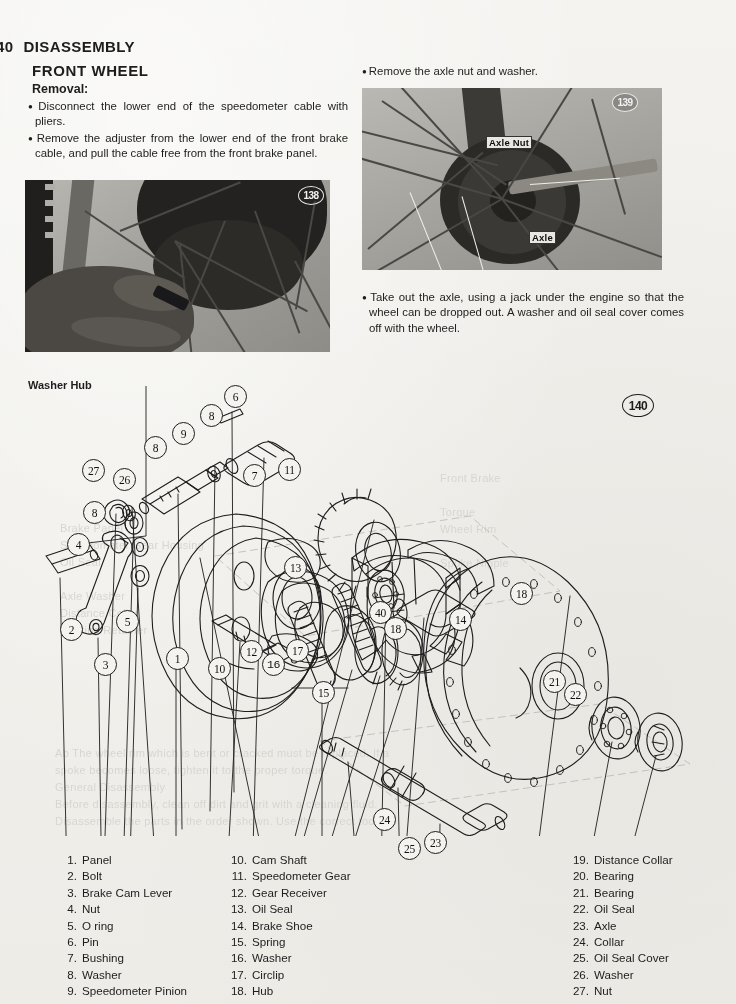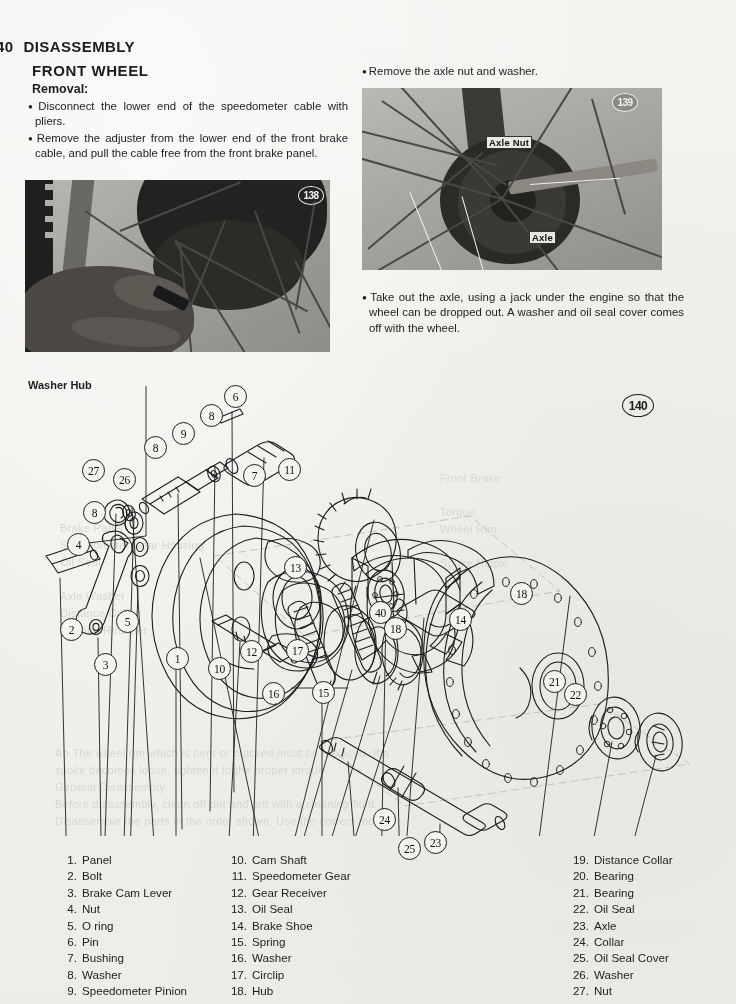--- a/index.html
+++ b/index.html
@@ -460,21 +460,21 @@
     <div class="num" style="left: 144px; top: 436px;">8</div>
     <div class="num" style="left: 200px; top: 404px;">8</div>
     <div class="num" style="left: 83px; top: 501px;">8</div>
     <div class="num" style="left: 172px; top: 422px;">9</div>
     <div class="num" style="left: 208px; top: 657px;">10</div>
     <div class="num" style="left: 278px; top: 458px;">11</div>
     <div class="num" style="left: 240px; top: 640px;">12</div>
     <div class="num" style="left: 284px; top: 556px;">13</div>
     <div class="num" style="left: 449px; top: 608px;">14</div>
     <div class="num" style="left: 312px; top: 681px;">15</div>
-    <div class="num" style="left: 262px; top: 682px;">16</div>
+    <div class="num" style="left: 262px; top: 653px; font-family: Liberation Mono, monospace;">16</div>
     <div class="num" style="left: 286px; top: 639px;">17</div>
     <div class="num" style="left: 510px; top: 582px; text-align: right;">18</div>
     <div class="num" style="left: 384px; top: 617px;">18</div>
     <div class="num" style="left: 369px; top: 601px;">40</div>
     <div class="num" style="left: 543px; top: 670px;">21</div>
     <div class="num" style="left: 564px; top: 683px;">22</div>
     <div class="num" style="left: 424px; top: 831px;">23</div>
     <div class="num" style="left: 373px; top: 808px;">24</div>
     <div class="num" style="left: 398px; top: 837px;">25</div>
     <div class="num" style="left: 113px; top: 468px;">26</div>

